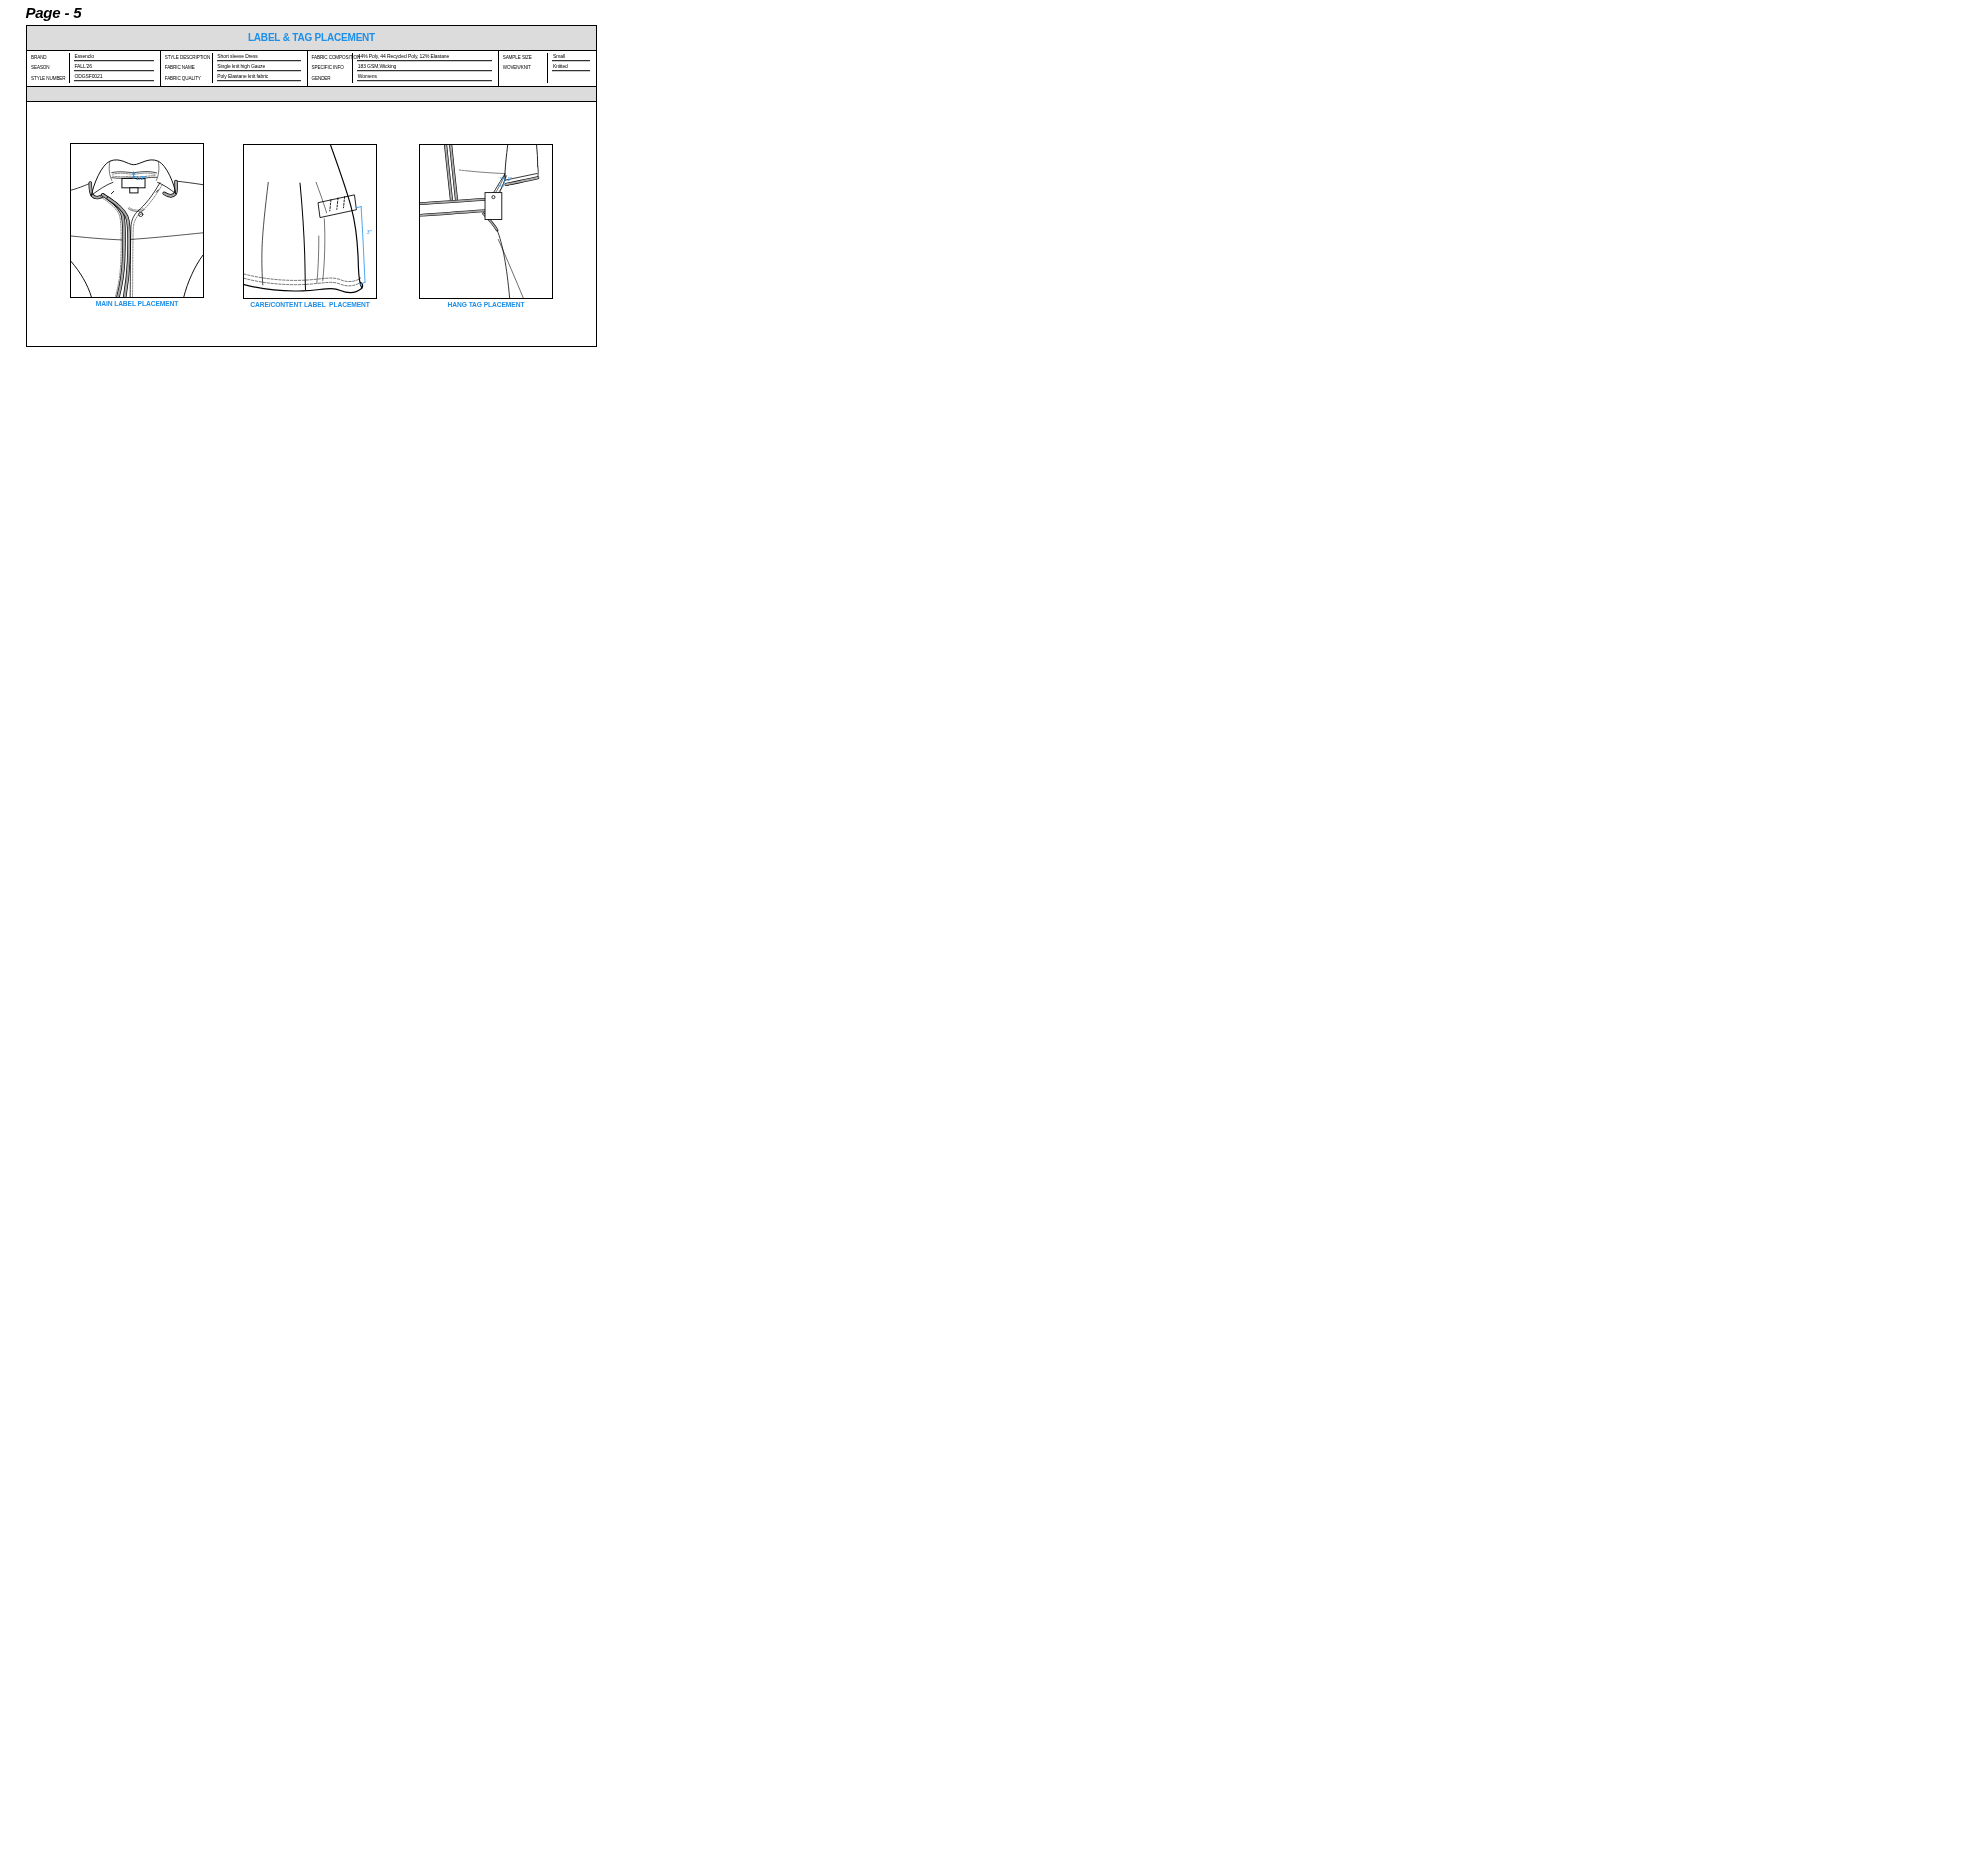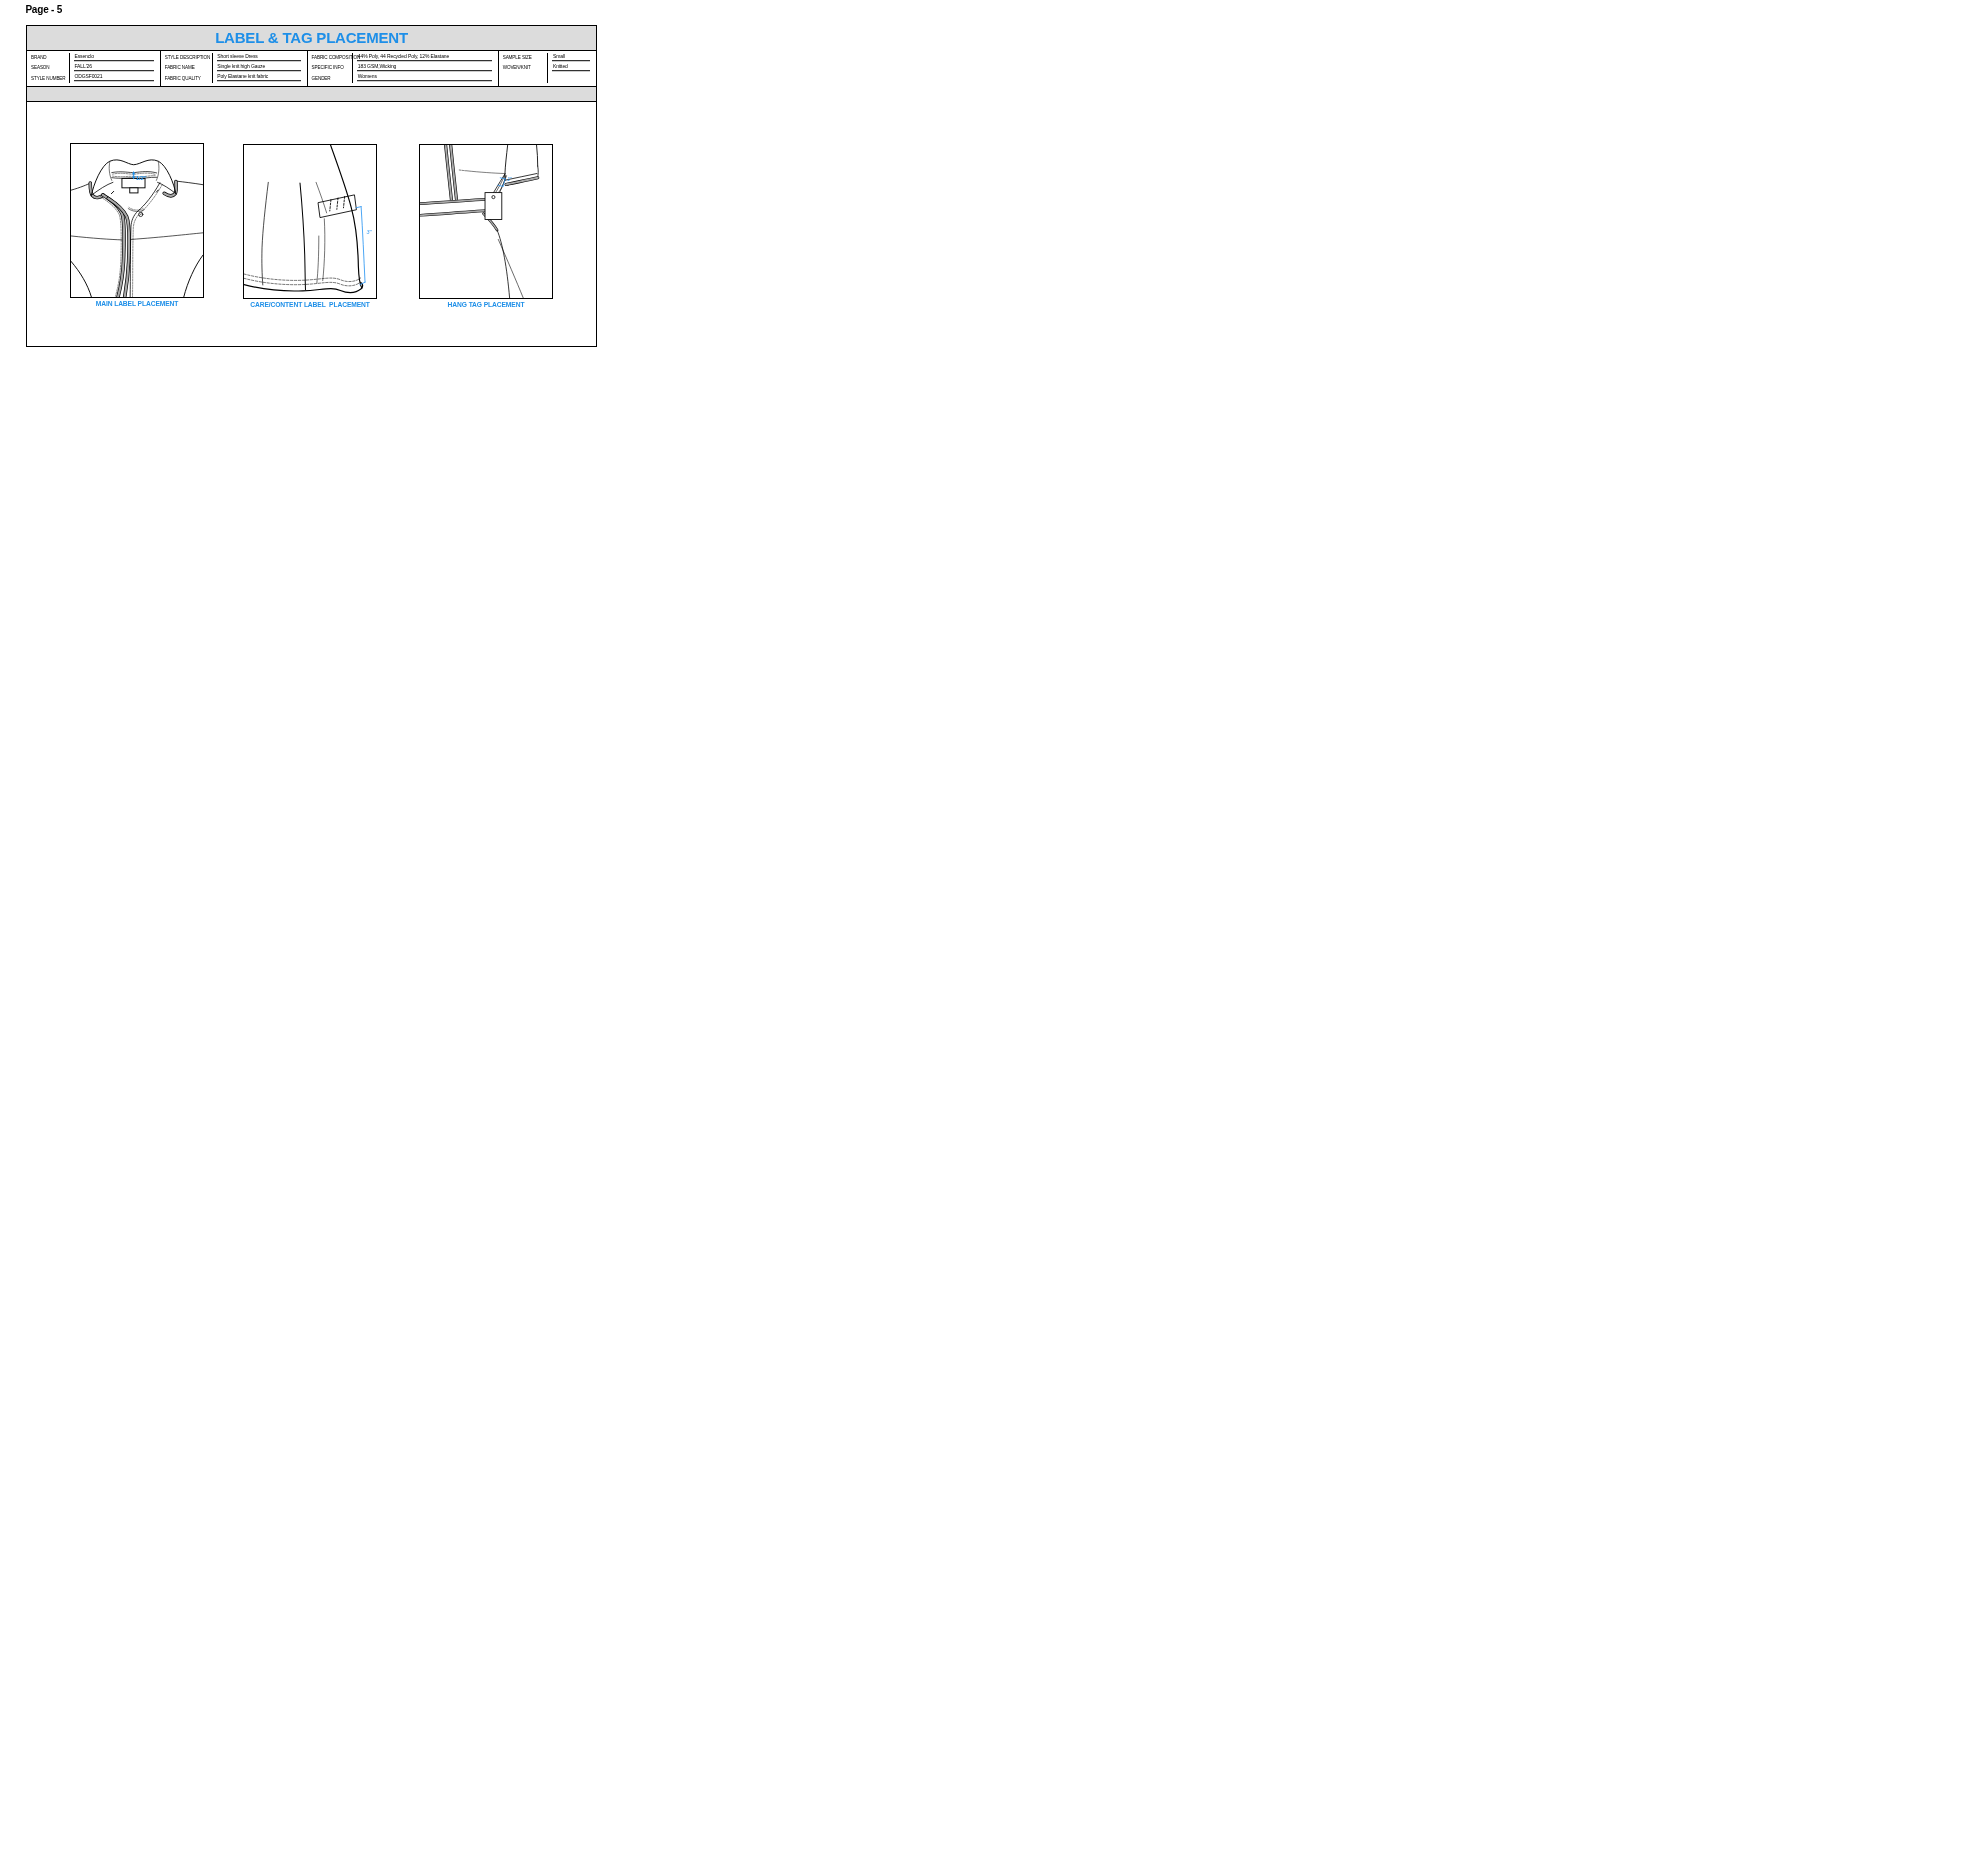--- a/index.html
+++ b/index.html
@@ -4,24 +4,24 @@
 <style>
   :root{
     --accent:#1E8FE8;
     --accent2:#2E97F2;
     --band:#DCDCDC;
     --trim:#A8A8A8;
   }
   html,body{margin:0;padding:0;background:#fff;}
   body{font-family:"Liberation Sans", sans-serif; color:#000;}
   .page{position:relative;width:615px;height:370px;background:#fff;overflow:hidden;}
-  .page-title{position:absolute;left:25.4px;top:4px;font-size:10px;font-weight:bold;letter-spacing:-0.2px;}
+  .page-title{position:absolute;left:25.4px;top:4px;font-size:15px;font-weight:bold;letter-spacing:-0.2px;font-style:italic;}
   .sheet{position:absolute;left:26px;top:24.6px;width:571px;height:322px;border:1.2px solid #000;box-sizing:border-box;display:flex;flex-direction:column;background:#fff;}
   .header-band{height:24px;flex:0 0 auto;background:var(--band);border-bottom:1.2px solid #000;display:flex;align-items:center;justify-content:center;}
-  .header-title{color:var(--accent);font-size:15px;font-weight:bold;letter-spacing:-0.2px;}
+  .header-title{color:var(--accent);font-size:10px;font-weight:bold;letter-spacing:-0.2px;}
   .info-row{height:35px;flex:0 0 auto;display:flex;border-bottom:1.2px solid #000;background:#fff;}
   .info-group{position:relative;box-sizing:border-box;height:100%;display:grid;grid-template-rows:1fr 1fr 1fr;padding:2px 0 2.4px 0;}
   .info-group.g1{width:23.5%;border-right:0.8px solid #000;}
   .info-group.g2{width:25.8%;border-right:0.8px solid #000;}
   .info-group.g3{width:33.6%;border-right:0.8px solid #000;}
   .info-group.g4{width:17.1%;}
   .lv-divider{position:absolute;top:8%;bottom:8%;width:0.6px;background:#000;}
   .g1 .lv-divider{left:31.5%;}
   .g2 .lv-divider{left:35%;}
   .g3 .lv-divider{left:23.5%;}

